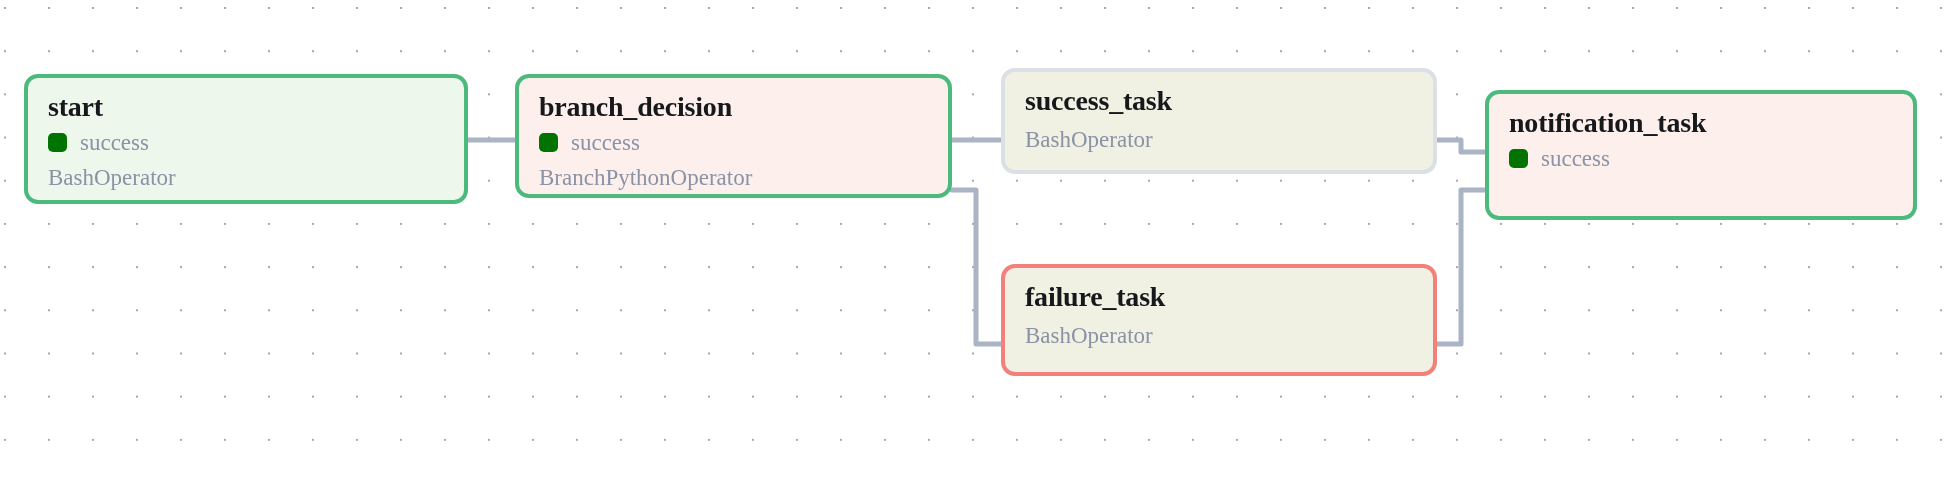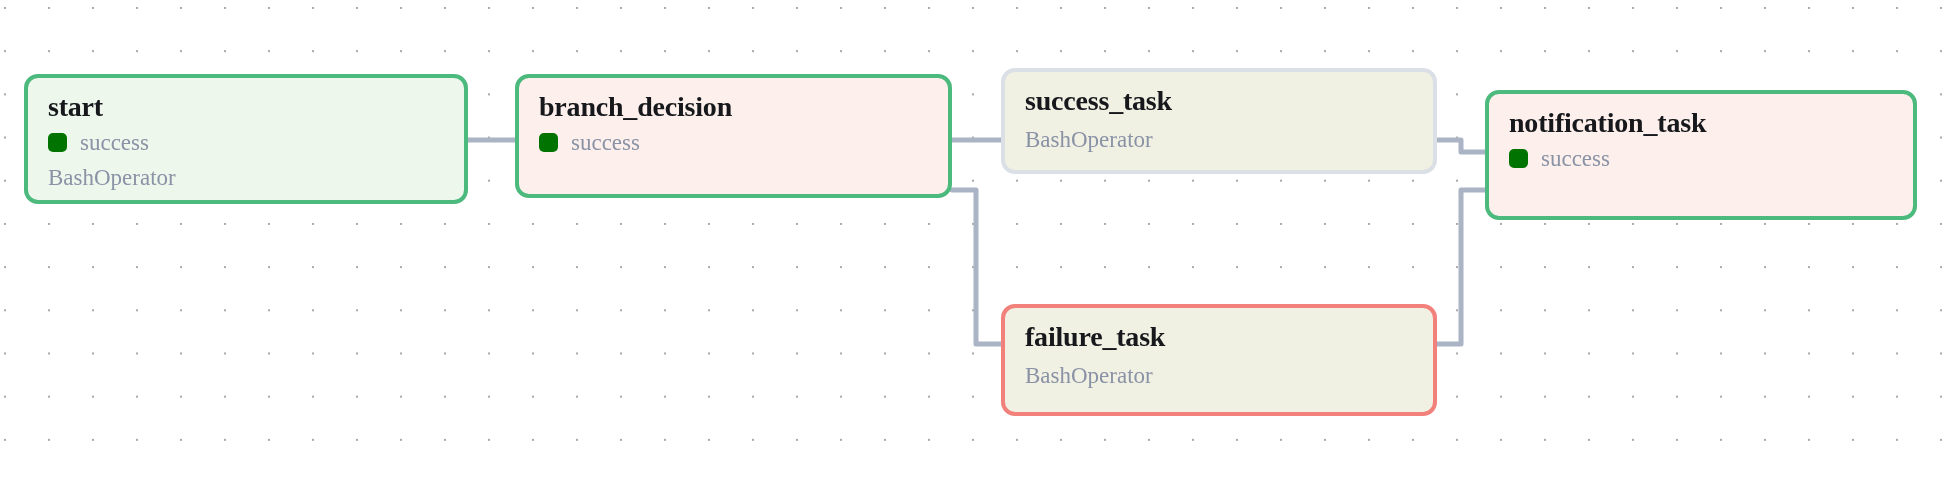--- a/index.html
+++ b/index.html
@@ -107,26 +107,27 @@
           <span class="node-state-label">success</span>
         </div>
         <div class="node-operator">BashOperator</div>
       </div>
       <div class="node" style="left: 515px; top: 74px; width: 437px; height: 124px; border-color: rgb(76, 185, 125); background: rgb(253, 240, 236);">
         <div class="node-title">branch_decision</div>
         <div class="node-state-row">
           <span class="state-swatch" style="background: rgb(1, 115, 1);"></span>
           <span class="node-state-label">success</span>
         </div>
+        <div class="node-operator">BranchPythonOperator</div>
       </div>
       <div class="node" style="left: 1001px; top: 68px; width: 436px; height: 106px; border-color: rgb(219, 224, 230); background: rgb(240, 240, 227);">
         <div class="node-title">success_task</div>
         <div class="node-operator">BashOperator</div>
       </div>
-      <div class="node" style="left: 1001px; top: 264px; width: 436px; height: 112px; border-color: rgb(242, 129, 124); background: rgb(240, 240, 227); margin-top: 40px;">
+      <div class="node" style="left: 1001px; top: 264px; width: 436px; height: 112px; border-color: rgb(242, 129, 124); background: rgb(240, 240, 227);">
         <div class="node-title">failure_task</div>
         <div class="node-operator">BashOperator</div>
       </div>
       <div class="node" style="left: 1485px; top: 90px; width: 432px; height: 130px; border-color: rgb(76, 185, 125); background: rgb(253, 240, 236);">
         <div class="node-title">notification_task</div>
         <div class="node-state-row">
           <span class="state-swatch" style="background: rgb(1, 115, 1);"></span>
           <span class="node-state-label">success</span>
         </div>
       </div>

